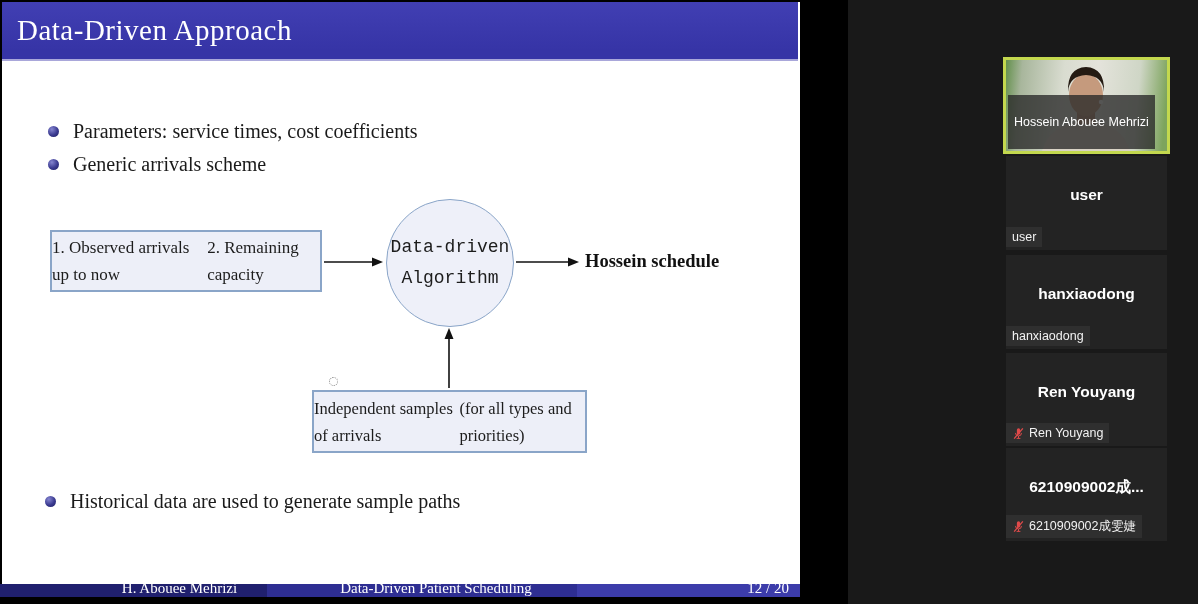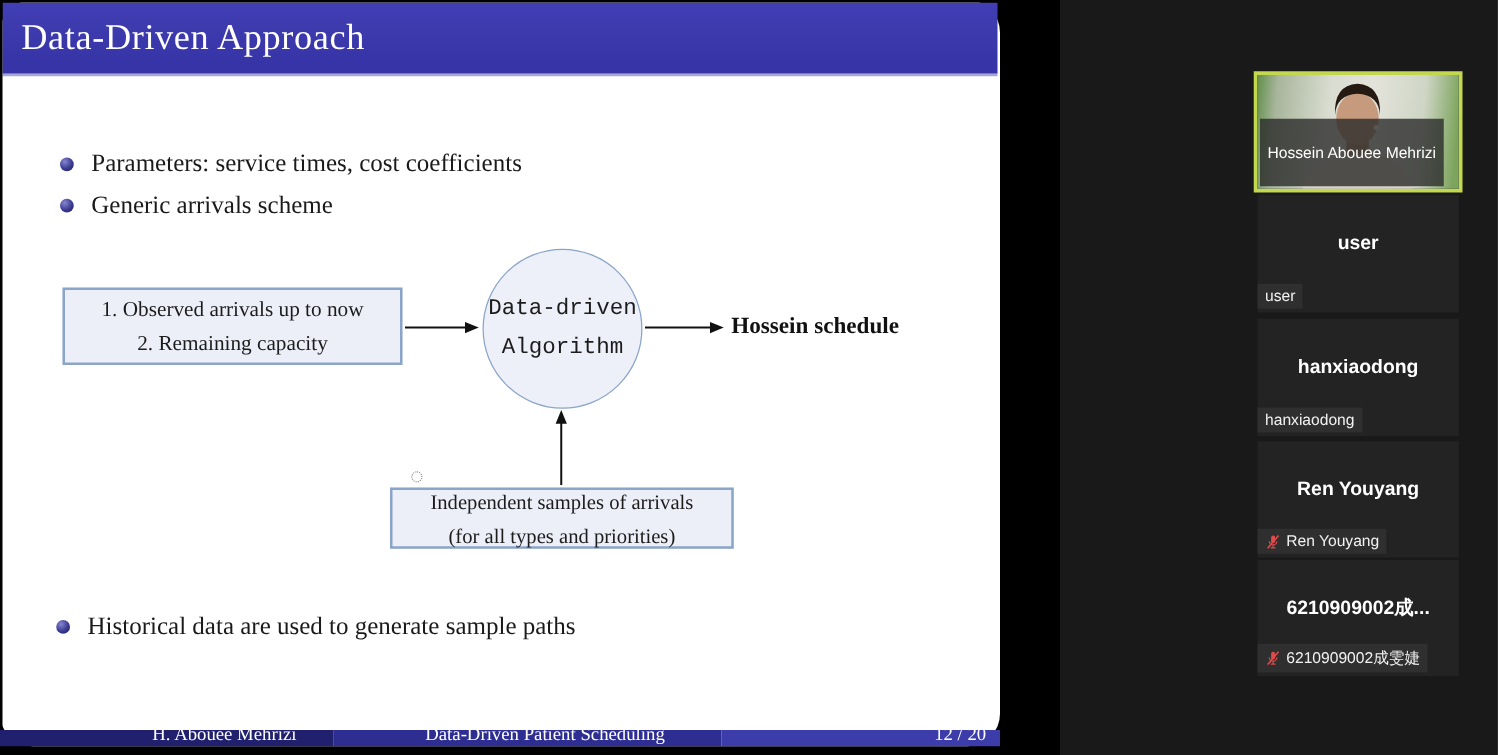--- a/index.html
+++ b/index.html
@@ -1,40 +1,40 @@
 <!DOCTYPE html>
 <html><head>
 <meta charset="utf-8">
 <style>
   html,body{margin:0;padding:0;background:#000;}
   .stage{position:relative;width:1198px;height:604px;background:#000;overflow:hidden;
          font-family:"Liberation Sans","DejaVu Sans",sans-serif;}
 
   
-  .slide{position:absolute;left:0;top:0;width:800px;height:597px;background:#fff;border-radius:26px;}
+  .slide{position:absolute;left:0;top:0;width:800px;height:597px;background:#fff;}
   .slide-edge-top{position:absolute;left:0;top:0;width:100%;height:2px;background:#000;}
   .slide-edge-left{position:absolute;left:0;top:0;width:2px;height:100%;background:#000;}
   .frametitle{position:absolute;left:2px;top:2px;width:796px;height:59px;box-sizing:border-box;
               background:linear-gradient(180deg,#413fb3 0%,#3634a6 85%);
               border-bottom:2px solid #a9a7da;
               display:flex;align-items:center;padding-left:15px;
               color:#fff;font-family:"Liberation Serif","DejaVu Serif",serif;font-size:29px;letter-spacing:.5px;}
   .bullet-row{position:absolute;display:flex;align-items:flex-start;
               font-family:"Liberation Serif","DejaVu Serif",serif;font-size:20px;color:#1a1a1a;line-height:24px;}
   .bullet-dot{flex:0 0 auto;width:11px;height:11px;border-radius:50%;margin:7px 14px 0 0;
               background:radial-gradient(circle at 35% 30%,#8585d0 0%,#3a3a90 55%,#1c1c5e 100%);}
   #bullet1{left:48px;top:119px;}
   #bullet2{left:48px;top:152px;}
   #bullet3{left:45px;top:489px;}
 
   .dbox{position:absolute;box-sizing:border-box;background:#edeff8;border:2px solid #8aa5c8;
-        display:flex;flex-direction:column;justify-content:center;align-items:center;
+        display:flex;flex-direction:row;justify-content:center;align-items:center;
         font-family:"Liberation Serif","DejaVu Serif",serif;color:#1c1c1c;}
   #input-box{left:50px;top:230px;width:272px;height:62px;font-size:17px;line-height:27px;}
-  #samples-box{left:312px;top:390px;width:275px;height:49px;font-size:16.5px;line-height:27px;}
+  #samples-box{left:312px;top:390px;width:275px;height:63px;font-size:16.5px;line-height:27px;}
   #algo-circle{position:absolute;left:386px;top:199px;width:128px;height:128px;box-sizing:border-box;
                border-radius:50%;background:#eef0f9;border:1.5px solid #8aa5c8;
                display:flex;flex-direction:column;justify-content:center;align-items:center;
                font-family:Liberation Mono, monospace;font-size:18px;line-height:31px;color:#1c1c1c;}
   #robust-label{position:absolute;left:585px;top:251px;
                 font-family:"Liberation Serif","DejaVu Serif",serif;font-weight:bold;font-size:18.5px;color:#111;}
   .arrows{position:absolute;left:0;top:0;pointer-events:none;}
   .cursor-ring{position:absolute;left:329px;top:377px;width:7px;height:7px;border:1px dotted #888;border-radius:50%;}
 
   .footer-seg{position:absolute;top:584px;height:13px;display:flex;align-items:flex-end;box-sizing:border-box;

